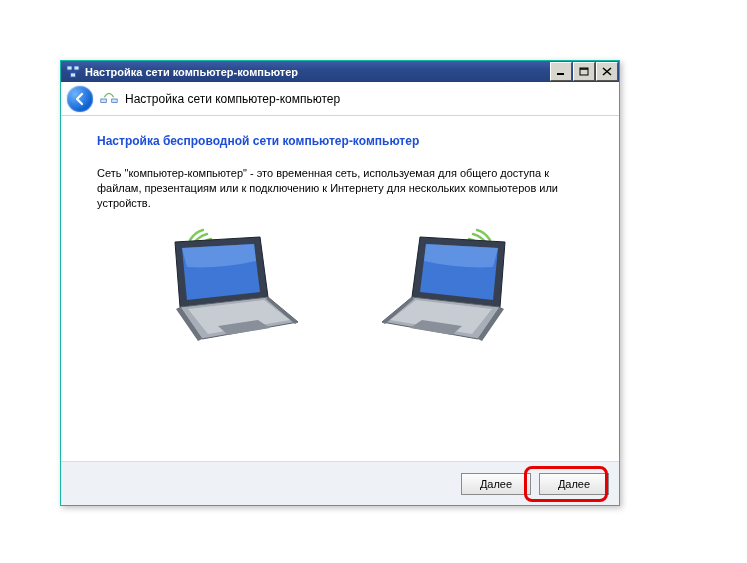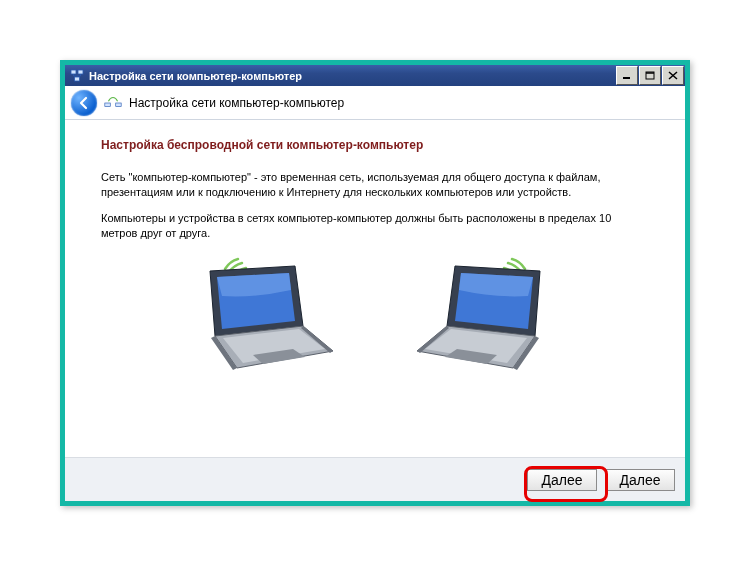--- a/index.html
+++ b/index.html
@@ -10,23 +10,23 @@
     background: #fff;
     font-family: "Segoe UI", Tahoma, sans-serif;
     font-size: 12px;
     color: #000;
     position: relative;
   }
   .outer {
     position: absolute;
     left: 60px;
     top: 60px;
-    width: 630px;
+    width: 560px;
     height: 446px;
-    border: 5px solid #14b8a6;
+    border: 1px solid #14b8a6;
     box-shadow: 2px 2px 6px rgba(0,0,0,0.25);
     background: #fff;
     display: flex;
     flex-direction: column;
   }
   .titlebar {
     height: 21px;
     background: linear-gradient(#3a5fa8, #2b4a8b 40%, #23417f);
     display: flex;
     align-items: center;
@@ -75,21 +75,21 @@
   }
   .header-title { font-size: 12px; color: #000; }
   .content {
     flex: 1;
     padding: 18px 36px 6px 36px;
     color: #000;
   }
   .content-title {
     font-size: 12px;
     font-weight: bold;
-    color: #7f1d1d;
+    color: #1d4ed8;
     margin-bottom: 18px;
   }
   .para { font-size: 11px; line-height: 1.35; margin-bottom: 11px; }
   .illustration {
     margin-top: 10px;
     height: 128px;
     display: flex;
     gap: 70px;
     justify-content: center;
     align-items: flex-end;
@@ -103,21 +103,21 @@
     align-items: center;
     justify-content: flex-end;
     padding-right: 10px;
     gap: 8px;
   }
   .btn {
     min-width: 70px;
     height: 22px;
     background: linear-gradient(#fdfdfd, #e4e4e4);
     border: 1px solid #8b8b8b;
-    font-size: 14px;
+    font-size: 11px;
     display: inline-flex; align-items: center; justify-content: center;
     padding: 0 0;
   }
   .highlight {
     position: absolute;
     border: 3px solid #e60000;
     border-radius: 8px;
     pointer-events: none;
   }
 </style>
@@ -167,21 +167,20 @@
         <rect x="14" y="8" width="6" height="4" fill="#d3e4ff" stroke="#2a5bb0" stroke-width="0.7"></rect>
         <path d="M6 6 Q8 2 11 2 Q14 2 16 6" stroke="#5fb84a" stroke-width="1.2" fill="none"></path>
       </svg>
     </span>
     <span class="header-title">Настройка сети компьютер-компьютер</span>
   </div>
 
   <div class="content">
     <div class="content-title">Настройка беспроводной сети компьютер-компьютер</div>
     <div class="para">Сеть "компьютер-компьютер" - это временная сеть, используемая для общего доступа к файлам, презентациям или к подключению к Интернету для нескольких компьютеров или устройств.</div>
-    <div class="para">Компьютеры и устройства в сетях компьютер-компьютер должны быть расположены в пределах 10 метров друг от друга.</div>
 
     <div class="illustration">
       <div class="laptop">
         <svg width="170" height="125" viewBox="0 0 170 125">
           <path d="M55 18 Q60 10 68 8 M58 22 Q64 14 72 12 M61 26 Q68 19 76 17" stroke="#7fc85a" stroke-width="2.5" fill="none" stroke-linecap="round"></path>
           <g transform="translate(5,5)">
             <path d="M35 15 L120 10 L128 70 L40 80 Z" fill="#374050" stroke="#1c2430" stroke-width="1"></path>
             <path d="M42 21 L114 17 L120 65 L47 73 Z" fill="#3f77d6"></path>
             <path d="M42 21 L114 17 L116 34 Q80 42 47 40 Z" fill="#6e9ee8" opacity="0.7"></path>
             <path d="M40 80 L128 70 L158 95 L62 112 Z" fill="#a8aeb7" stroke="#5a606a" stroke-width="1"></path>

